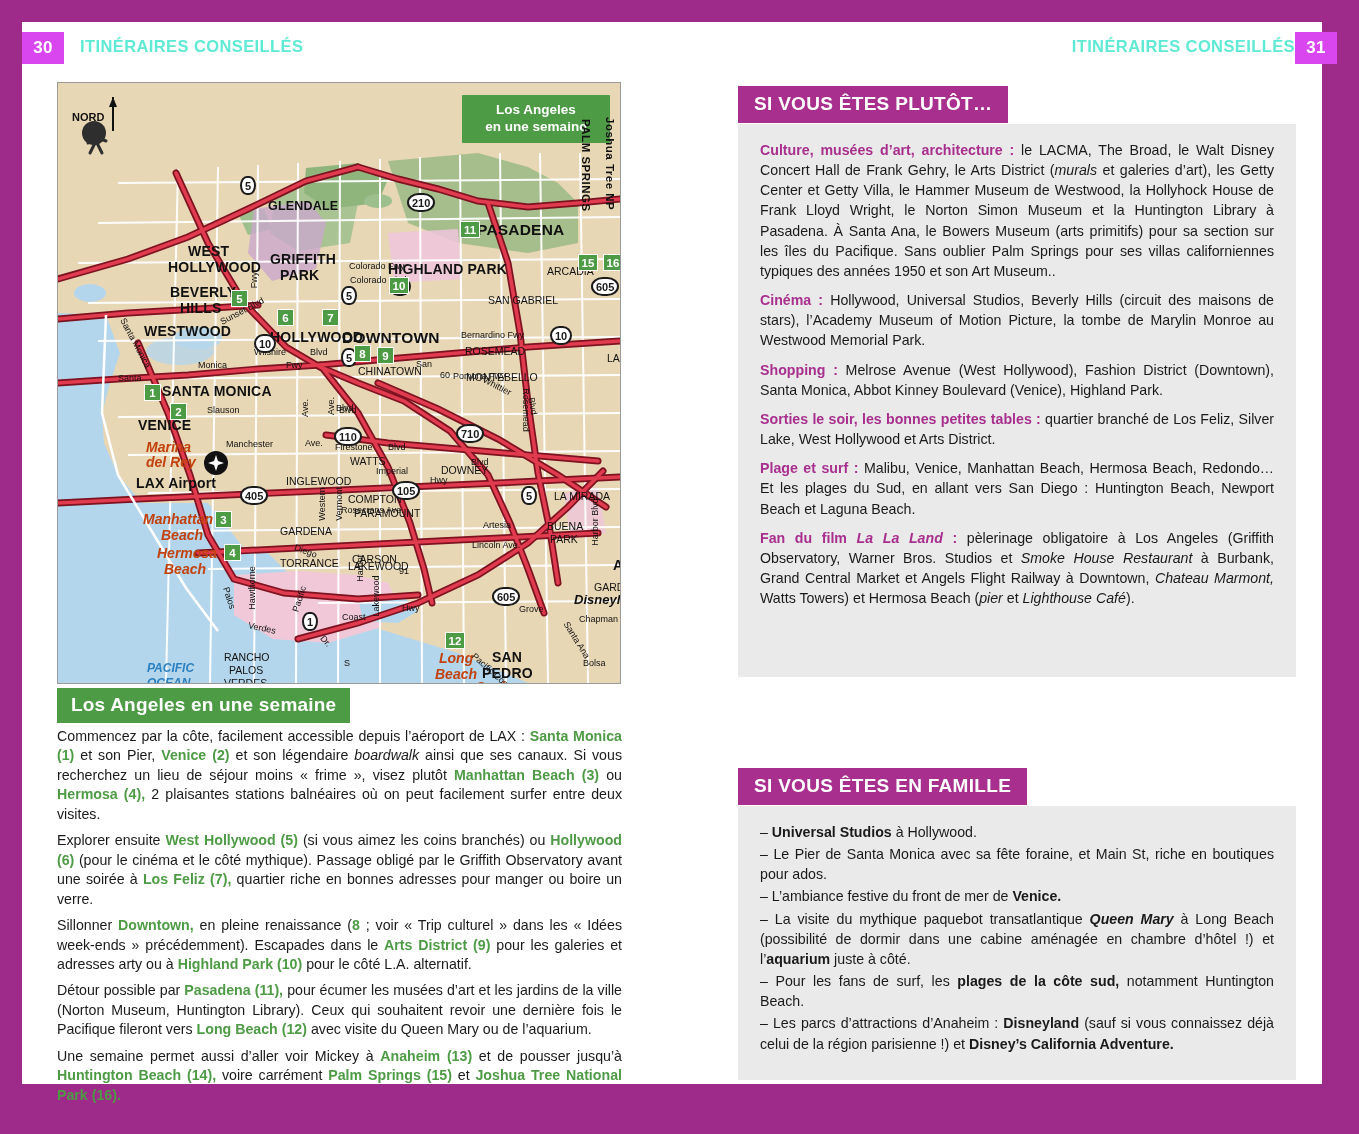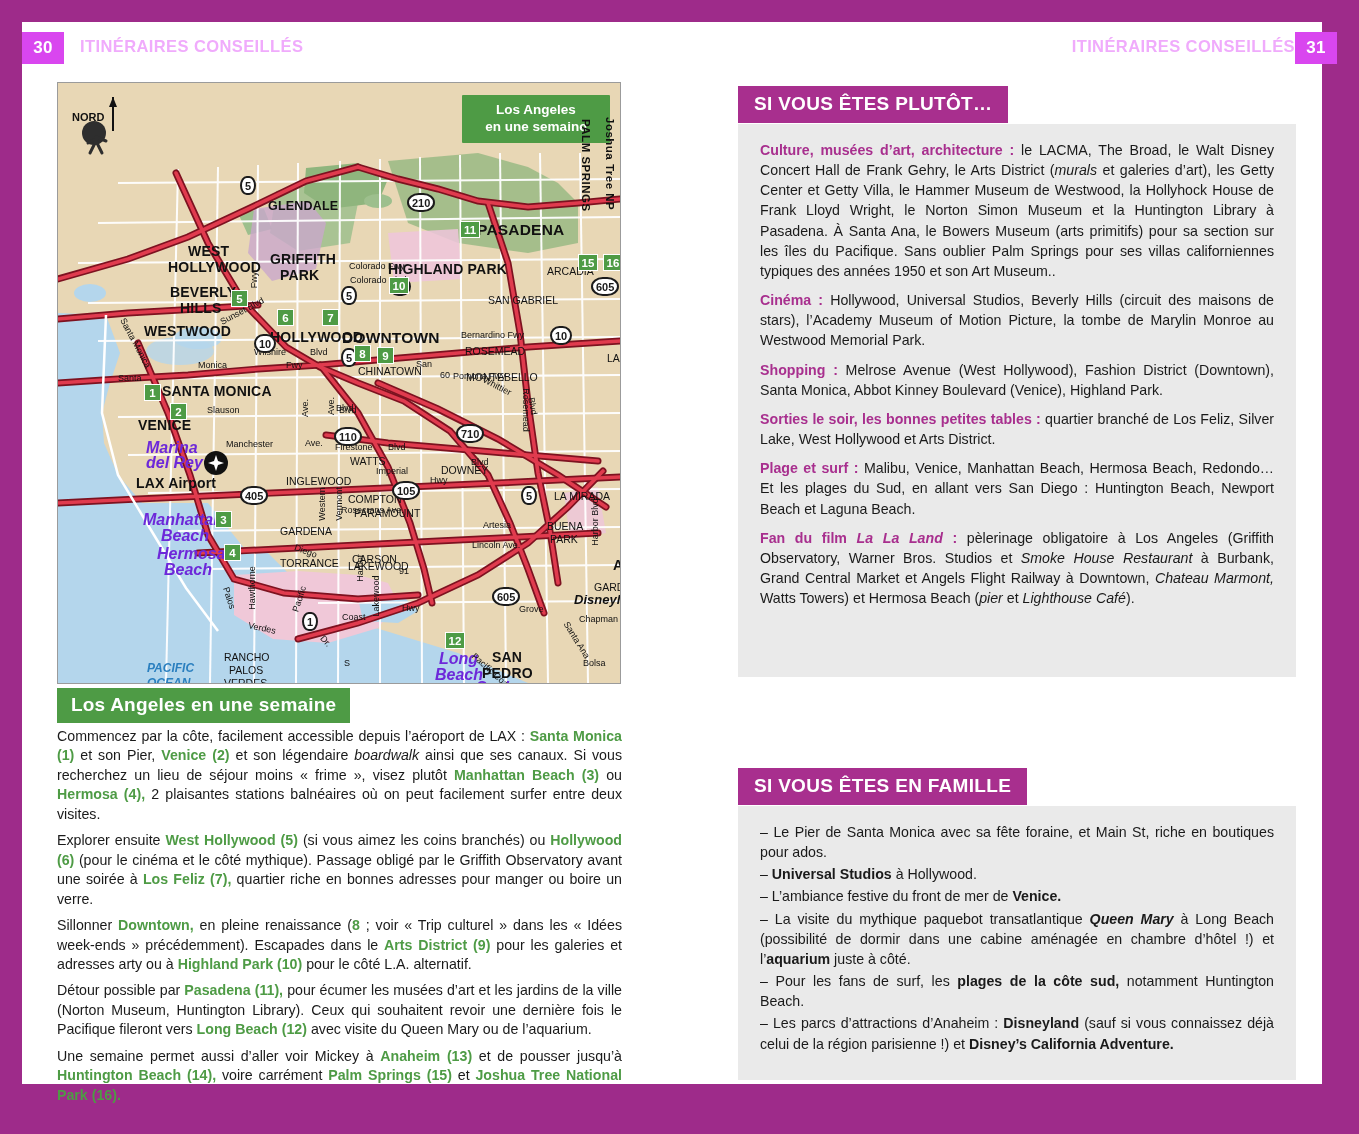--- a/index.html
+++ b/index.html
@@ -34,42 +34,42 @@
 
   
   .folio{
     position:absolute;background:#d946ef;color:#ffffff;
     font-weight:bold;font-size:17px;letter-spacing:.3px;
     display:flex;align-items:center;justify-content:center;
   }
   .folio-left{left:22px;top:32px;width:42px;height:32px;}
   .folio-right{left:1295px;top:32px;width:42px;height:32px;}
   .runhead{
-    position:absolute;top:37px;color:#f0abfc;font-weight:bold;
+    position:absolute;top:37px;color:#5eead4;font-weight:bold;
     font-size:16.5px;letter-spacing:.4px;
   }
   .runhead-left{left:80px;}
   .runhead-right{right:64px;text-align:right;}
 
   
   .map{
     position:absolute;left:57px;top:82px;width:562px;height:600px;
     border:1px solid #9b9b9b;background:#e8d7b5;overflow:hidden;
   }
   .map-svg{position:absolute;left:0;top:0;width:562px;height:600px;}
   .maplbl{
     position:absolute;color:#111;white-space:nowrap;pointer-events:none;
     font-family:"Liberation Sans", sans-serif;
   }
   .city{font-weight:bold;font-size:12.5px;letter-spacing:.2px;}
   .city.lg{font-size:14px;}
   .city.xl{font-size:15.5px;}
   .dist{font-size:10.5px;}
   .dist.sm{font-size:9px;}
-  .beachname{font-style:italic;font-weight:bold;font-size:16px;color:#6d28d9;}
+  .beachname{font-style:italic;font-weight:bold;font-size:14px;color:#c2410c;}
   .ocean{font-style:italic;font-weight:bold;font-size:12px;color:#2a7fbf;}
   .numbox{
     position:absolute;width:17px;height:17px;background:#4e9b45;color:#fff;
     font-weight:bold;font-size:11.5px;display:flex;align-items:center;
     justify-content:center;border:1px solid #ffffff;box-sizing:border-box;
   }
   .numbox.w20{width:20px;}
   .shield{
     position:absolute;background:#fff;border:2px solid #1b1b1b;border-radius:4px;
     color:#1b1b1b;font-weight:bold;font-size:11px;display:flex;align-items:center;
@@ -411,19 +411,19 @@
   <p><span class="m">Culture, musées d’art, architecture :</span> le LACMA, The Broad, le Walt Disney Concert Hall de Frank Gehry, le Arts District (<i>murals</i> et galeries d’art), les Getty Center et Getty Villa, le Hammer Museum de Westwood, la Hollyhock House de Frank Lloyd Wright, le Norton Simon Museum et la Huntington Library à Pasadena. À Santa Ana, le Bowers Museum (arts primitifs) pour sa section sur les îles du Pacifique. Sans oublier Palm Springs pour ses villas californiennes typiques des années 1950 et son Art Museum..</p>
   <p><span class="m">Cinéma :</span> Hollywood, Universal Studios, Beverly Hills (circuit des maisons de stars), l’Academy Museum of Motion Picture, la tombe de Marylin Monroe au Westwood Memorial Park.</p>
   <p><span class="m">Shopping :</span> Melrose Avenue (West Hollywood), Fashion District (Downtown), Santa Monica, Abbot Kinney Boulevard (Venice), Highland Park.</p>
   <p><span class="m">Sorties le soir, les bonnes petites tables :</span> quartier branché de Los Feliz, Silver Lake, West Hollywood et Arts District.</p>
   <p><span class="m">Plage et surf :</span> Malibu, Venice, Manhattan Beach, Hermosa Beach, Redondo… Et les plages du Sud, en allant vers San Diego : Huntington Beach, Newport Beach et Laguna Beach.</p>
   <p><span class="m">Fan du film </span><span class="m"><i>La La Land</i></span><span class="m"> :</span> pèlerinage obligatoire à Los Angeles (Griffith Observatory, Warner Bros. Studios et <i>Smoke House Restaurant</i> à Burbank, Grand Central Market et Angels Flight Railway à Downtown, <i>Chateau Marmont,</i> Watts Towers) et Hermosa Beach (<i>pier</i> et <i>Lighthouse Café</i>).</p>
 </div>
 
 <div class="mag-head" style="left:738px;top:768px;">SI VOUS ÊTES EN FAMILLE</div>
 <div class="grey-box" style="left:738px;top:806px;width:558px;height:274px;">
+  <p style="margin-bottom:2px;">– <b>Universal Studios</b> à Hollywood.</p>
   <p style="margin-bottom:2px;">– Le Pier de Santa Monica avec sa fête foraine, et Main St, riche en boutiques pour ados.</p>
-  <p style="margin-bottom:2px;">– <b>Universal Studios</b> à Hollywood.</p>
   <p style="margin-bottom:2px;">– L’ambiance festive du front de mer de <b>Venice.</b></p>
   <p style="margin-bottom:2px;">– La visite du mythique paquebot transatlantique <b><i>Queen Mary</i></b> à Long Beach (possibilité de dormir dans une cabine aménagée en chambre d’hôtel !) et l’<b>aquarium</b> juste à côté.</p>
   <p style="margin-bottom:2px;">– Pour les fans de surf, les <b>plages de la côte sud,</b> notamment Huntington Beach.</p>
   <p style="margin-bottom:0;">– Les parcs d’attractions d’Anaheim : <b>Disneyland</b> (sauf si vous connaissez déjà celui de la région parisienne !) et <b>Disney’s California Adventure.</b></p>
 </div>
 
 </body></html>

